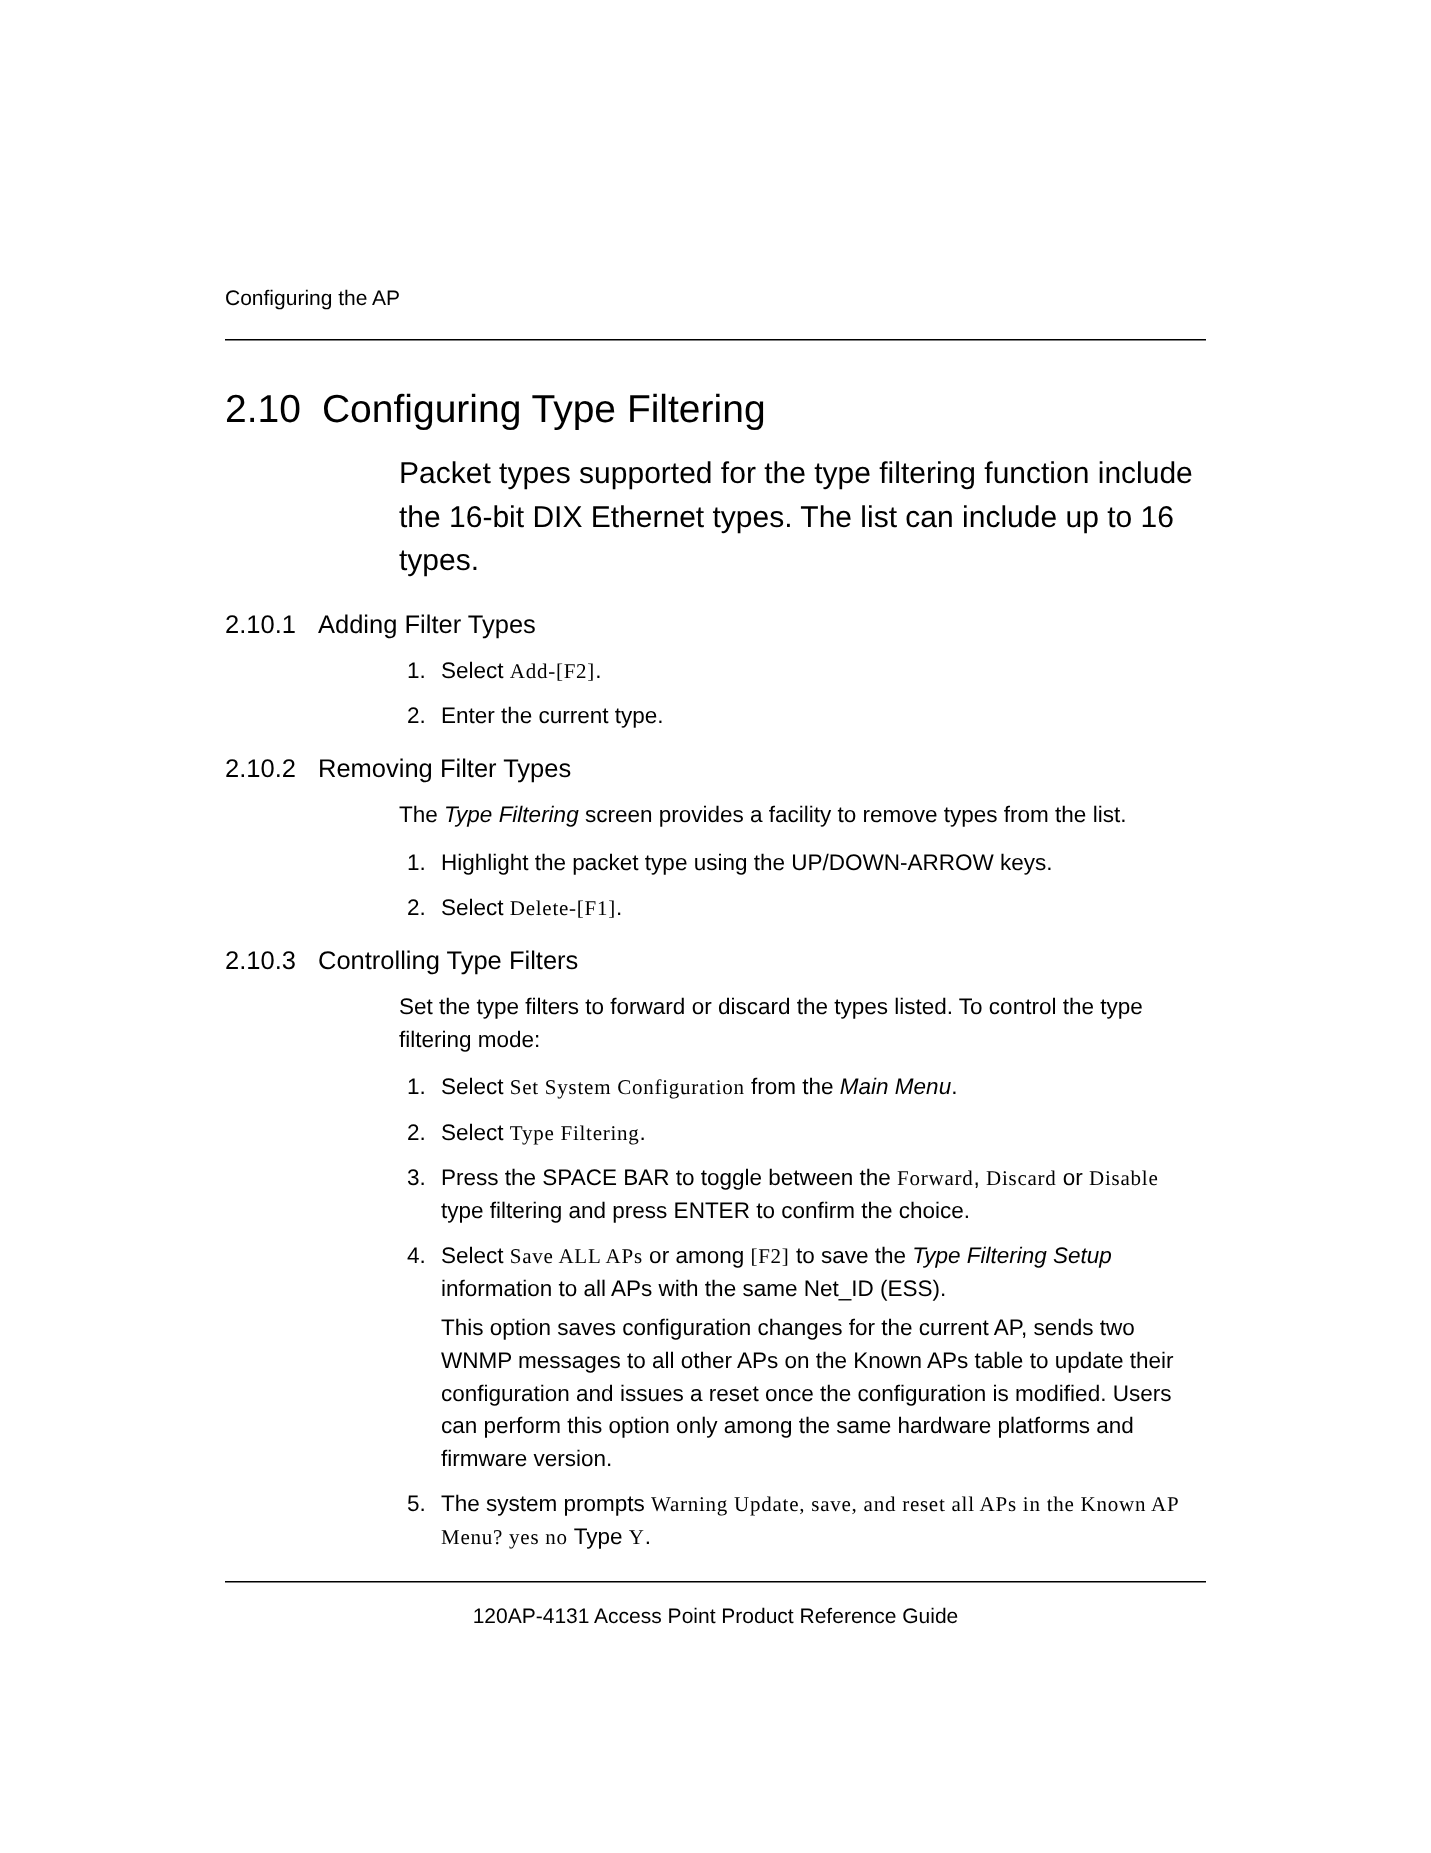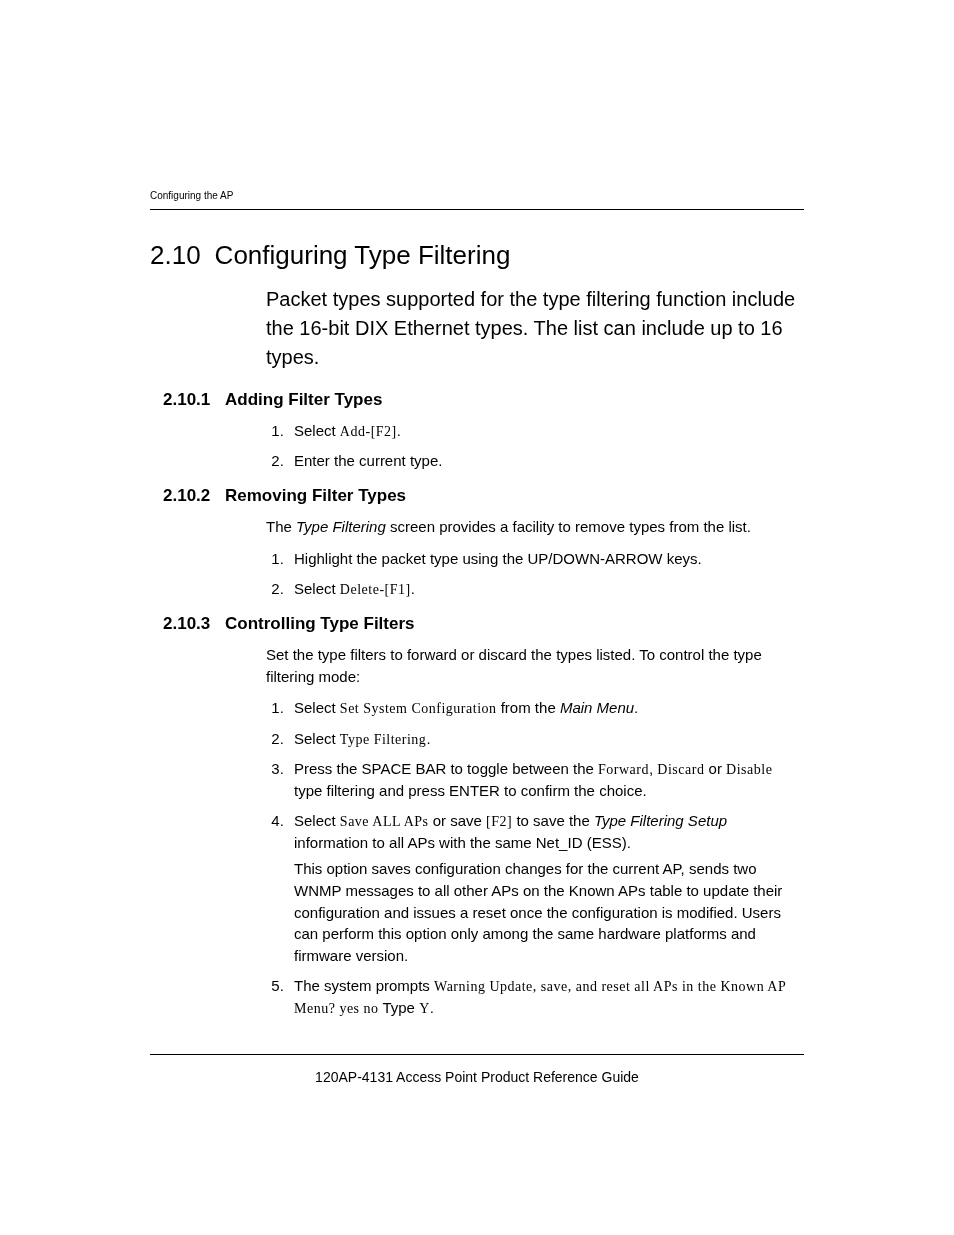--- a/index.html
+++ b/index.html
@@ -11,22 +11,22 @@
     width: 954px;
     height: 1235px;
     position: relative;
     box-sizing: border-box;
   }
   .page {
     padding: 190px 150px 0 150px;
     box-sizing: border-box;
   }
   .running-head {
-    font-size: 10px;
-    margin-bottom: 8px;
+    font-size: 14px;
+    margin-bottom: 20px;
   }
   .top-rule {
     border: none;
     border-top: 1.5px solid #000;
     margin: 0 0 30px 0;
   }
   .section-title {
     font-size: 26px;
     font-weight: 500;
     margin: 0 0 14px 0;
@@ -35,22 +35,22 @@
   .intro {
     font-size: 20px;
     line-height: 1.45;
     margin: 0 0 18px 116px;
   }
   .subsection {
     margin-top: 14px;
   }
   .sub-title {
     font-size: 17px;
-    font-weight: 700;
-    margin: 0 0 10px 13px;
+    font-weight: 400;
+    margin: 0 0 10px 0;
   }
   .sub-title .snum { display:inline-block; width: 62px; }
   .sub-body {
     margin-left: 116px;
     font-size: 15px;
     line-height: 1.45;
   }
   .sub-body p { margin: 0 0 10px 0; }
   ol.steps {
     list-style: decimal;
@@ -139,21 +139,21 @@
         <li>
           <span>Select </span><span class="mono">Set System Configuration</span><span> from the </span><span class="ital">Main Menu</span><span>.</span>
         </li>
         <li>
           <span>Select </span><span class="mono">Type Filtering</span><span>.</span>
         </li>
         <li>
           <span>Press the SPACE BAR to toggle between the </span><span class="mono">Forward</span><span>, </span><span class="mono">Discard</span><span> or </span><span class="mono">Disable</span><span> type filtering and press ENTER to confirm the choice.</span>
         </li>
         <li>
-          <span>Select </span><span class="mono">Save ALL APs</span><span> or save </span><span class="mono">[F2]</span><span> to save the </span><span class="ital">Type Filtering Setup</span><span> information to all APs with the same Net_ID (ESS).</span>
+          <span>Select </span><span class="mono">Save ALL APs</span><span> or among </span><span class="mono">[F2]</span><span> to save the </span><span class="ital">Type Filtering Setup</span><span> information to all APs with the same Net_ID (ESS).</span>
           <div class="step4-extra">This option saves configuration changes for the current AP, sends two WNMP messages to all other APs on the Known APs table to update their configuration and issues a reset once the configuration is modified. Users can perform this option only among the same hardware platforms and firmware version.</div>
         </li>
         <li>
           <span>The system prompts </span><span class="mono">Warning Update, save, and reset all APs in the Known AP Menu? yes no</span><span> Type </span><span class="mono">Y</span><span>.</span>
         </li>
       </ol>
     </div>
   </div>
 
 </div>

